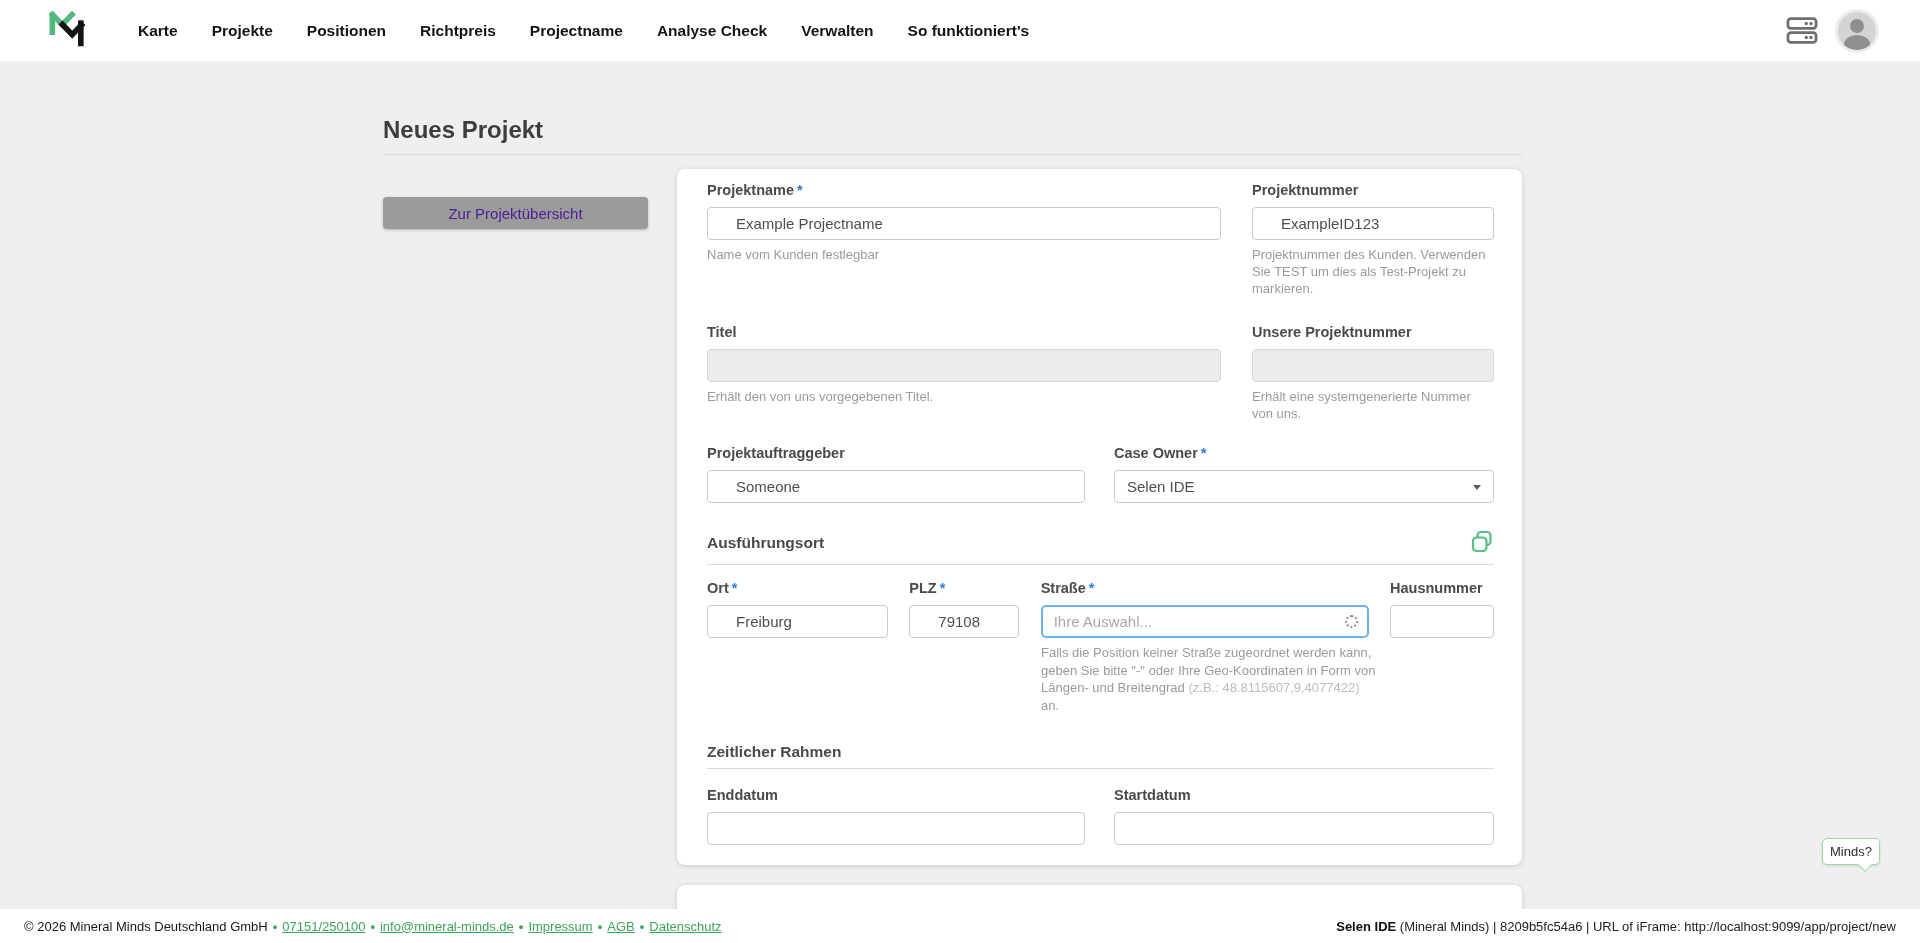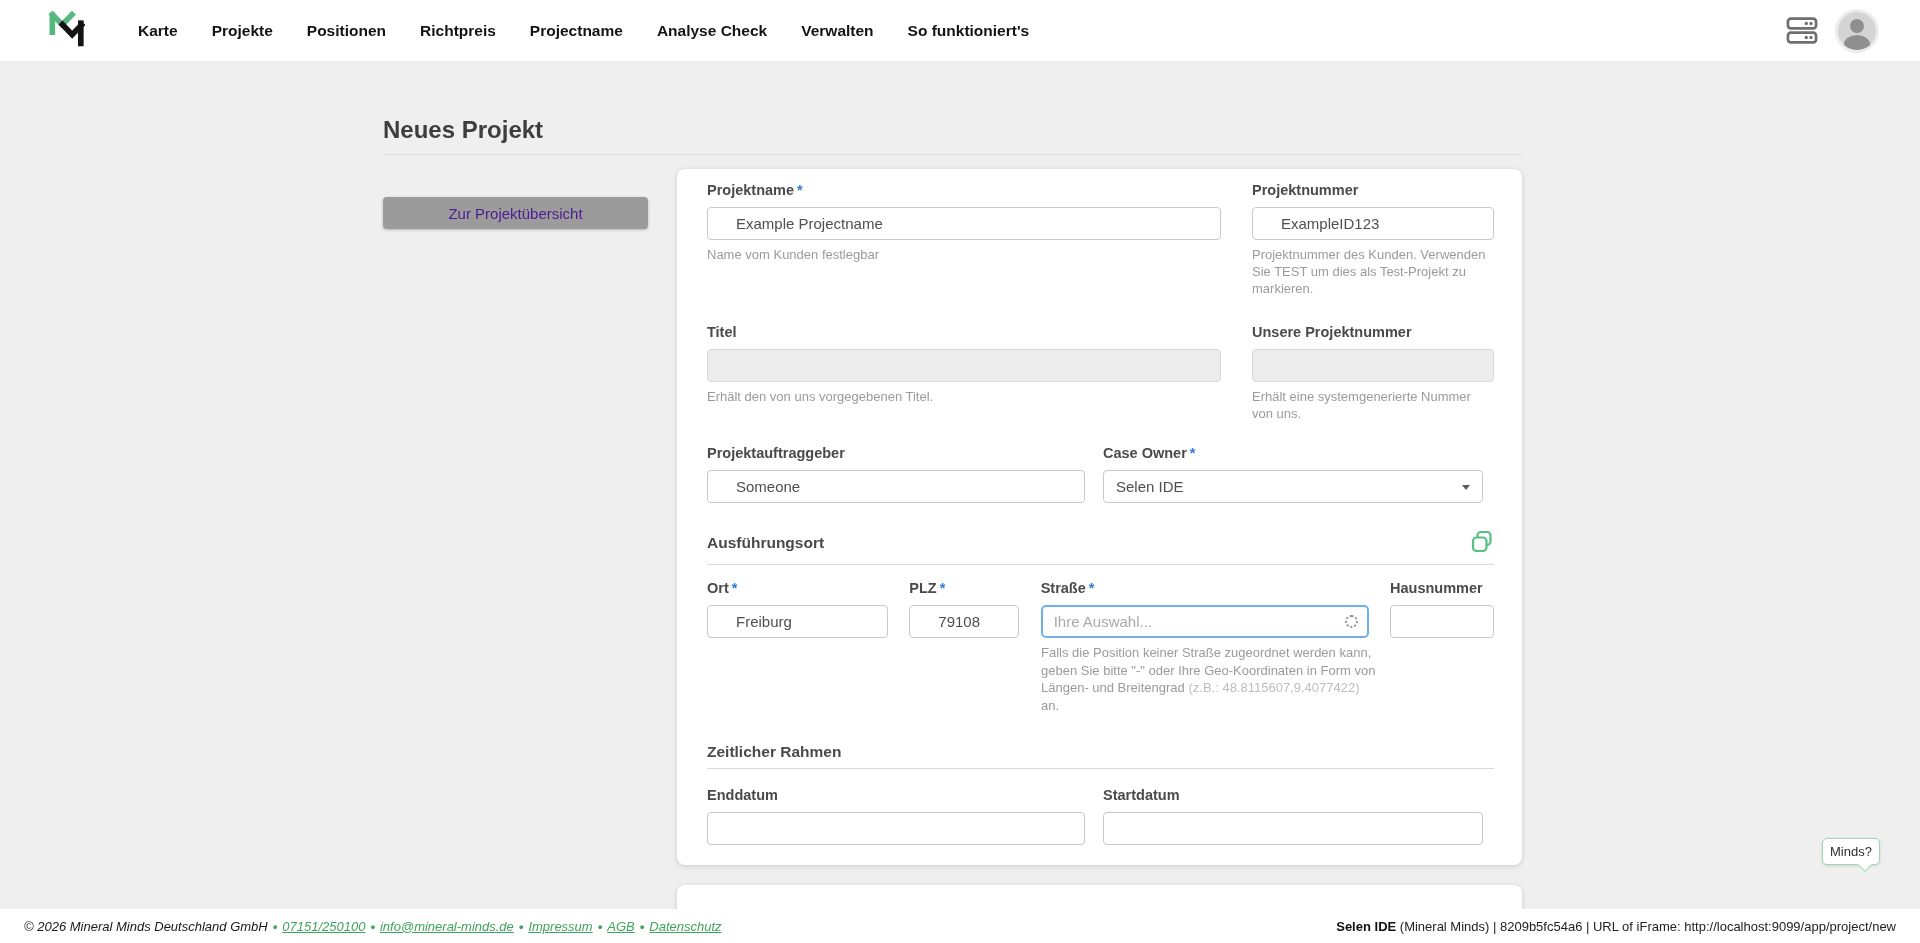--- a/index.html
+++ b/index.html
@@ -27,21 +27,21 @@
               cursor:pointer; box-shadow:0 1px 3px rgba(0,0,0,.25);margin-top:28px; }
 
   
   .card { position:absolute; left:677px; top:169px; width:845px; height:696px; background:#fff;
           border-radius:8px; box-shadow:0 1px 5px rgba(0,0,0,.16); }
   .card2 { position:absolute; left:677px; top:885px; width:845px; height:50px; background:#fff;
            border-radius:8px 8px 0 0; box-shadow:0 1px 5px rgba(0,0,0,.16); z-index:1; }
 
   .frow { position:absolute; left:30px; right:28px; }
   .g2a { display:grid; grid-template-columns:514px 242px; column-gap:31px; }
-  .g2b { display:grid; grid-template-columns:378px 380px; column-gap:18px; }
+  .g2b { display:grid; grid-template-columns:378px 380px; column-gap:29px; }
   .g4  { display:flex; justify-content:space-between; }
   .g4 .c1 { width:181px; } .g4 .c2 { width:110px; } .g4 .c3 { width:328px; } .g4 .c4 { width:104px; }
 
   .flabel { font-size:14.5px; font-weight:700; color:#4a4a4a; margin-bottom:8px; line-height:17px; }
   .req { color:#2e7bd8; margin-left:3px; }
   .tinput { width:100%; height:33px; border:1px solid #c9c9c9; border-radius:4px; padding:0 28px;
             font-size:15px; color:#4f4f4f; font-family:inherit; background:#fff; outline:none; }
   .tinput:disabled { background:#ececec; border-color:#d8d8d8; }
   .tinput::placeholder { color:#a9a9a9; }
   .fhelp { margin-top:7px; font-size:13px; line-height:1.3; color:#9b9b9b; }
@@ -72,21 +72,21 @@
                  font-size:13px; color:#2e2e2e; display:flex; align-items:center; justify-content:center;
                  z-index:8; cursor:pointer; }
   .help-bubble::after { content:""; position:absolute; right:9px; bottom:-5.5px; width:9px; height:9px;
                         background:#fff; border-right:1px solid #9ed8ae; border-bottom:1px solid #9ed8ae;
                         transform:rotate(45deg); }
 
   
   .footer { position:absolute; bottom:0; left:0; width:100%; height:34px; background:#fff; z-index:5;
             display:flex; align-items:center; justify-content:space-between; padding:0 24px;
             font-size:13px; color:#181818; }
-  .footer-left { display:flex; align-items:center; white-space:nowrap;font-style:italic; }
+  .footer-left { display:flex; align-items:center; white-space:nowrap; }
   .footer a { color:#3fa45c; text-decoration:underline; cursor:pointer; }
   .dot { color:#3fa45c; margin:0 5px; font-weight:700; }
   .footer-right { white-space:nowrap; color:#222; }
   .footer-right .bold { font-weight:700; color:#111; }
 </style>
 </head>
 <body>
 
 <div id="app">
 

